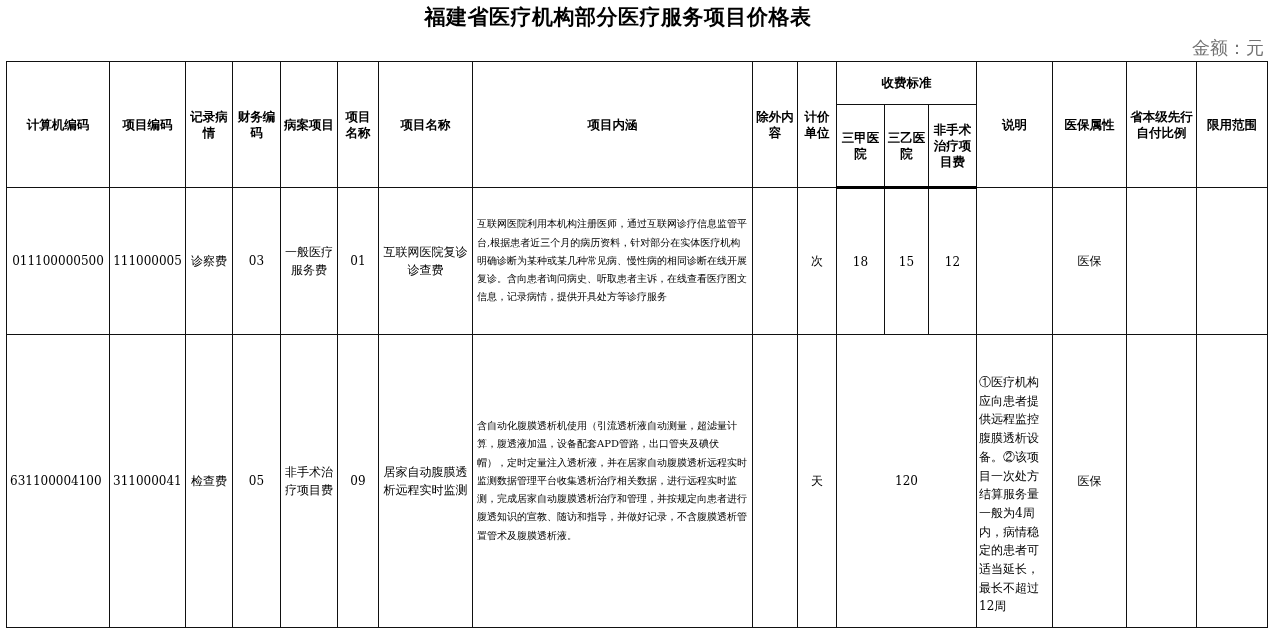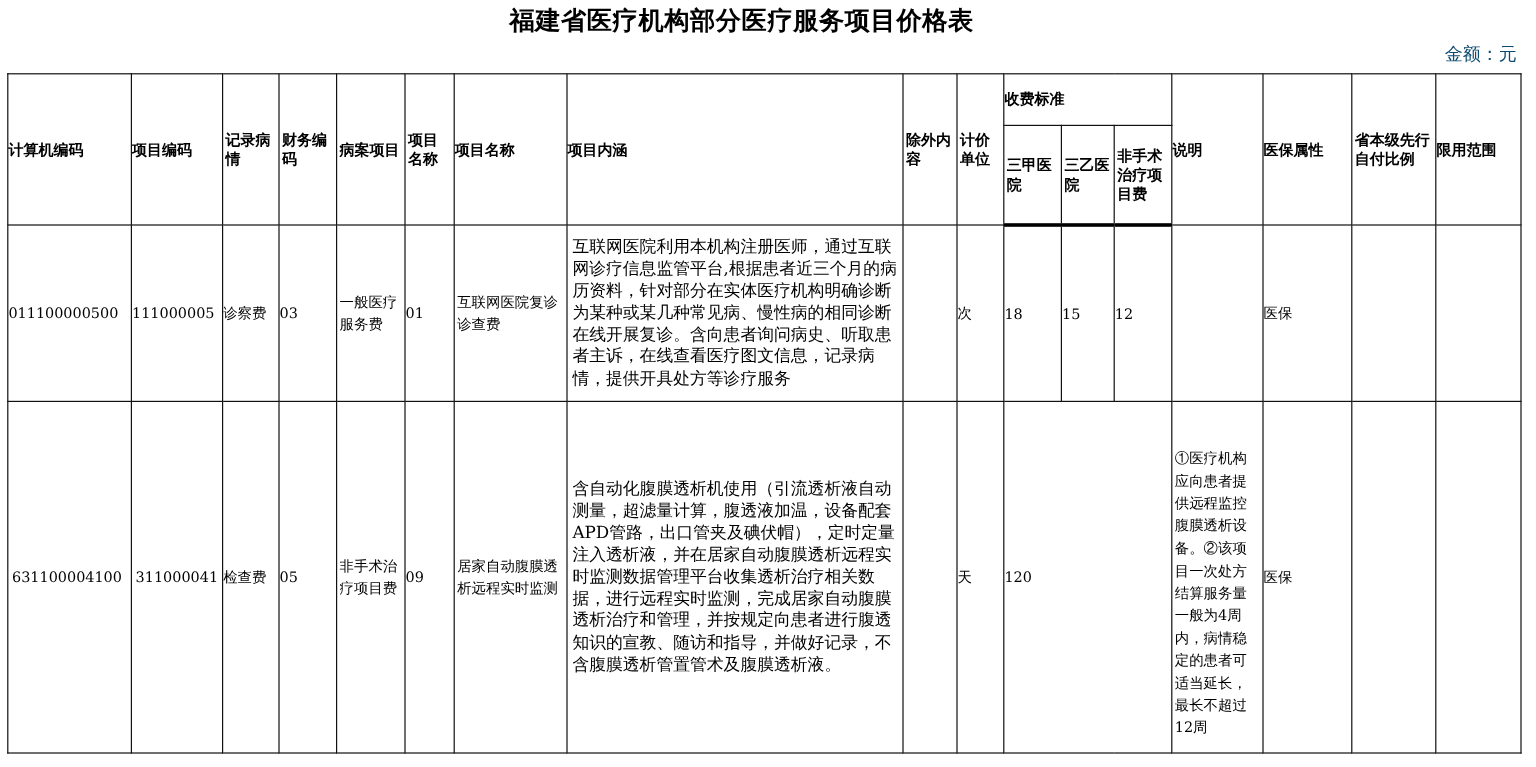--- a/index.html
+++ b/index.html
@@ -1,33 +1,33 @@
 <!DOCTYPE html>
 <html><head>
   <meta charset="utf-8">
   <style>
     html, body { margin: 0; padding: 0; background: #ffffff; }
     body { width: 1280px; height: 639px; position: relative; overflow: hidden;
            font-family: "DejaVu Serif", "Liberation Serif", serif; color: #000; }
     .title { position: absolute; left: 0; top: 3px; width: 1236px; text-align: center;
              font-size: 21px; font-weight: bold; letter-spacing: 0.5px; }
-    .unit { position: absolute; right: 16px; top: 36px; font-size: 15px; color: #0c4a6e; }
+    .unit { position: absolute; right: 16px; top: 36px; font-size: 18px; color: #737373; }
     table { position: absolute; left: 6px; top: 61px; border-collapse: collapse;
             table-layout: fixed; width: 1261px; }
-    td, th { border: 1.5px solid #111; padding: 0; text-align: left; vertical-align: middle; }
+    td, th { border: 1.5px solid #111; padding: 0; text-align: center; vertical-align: middle; }
     th { font-family: "DejaVu Sans", "Liberation Sans", sans-serif; font-weight: bold;
          font-size: 12.5px; line-height: 16px; }
     td { font-size: 12px; line-height: 18px; }
     tr.head-row1 { height: 43px; }
     tr.head-row2 { height: 83px; }
     tr.row1 { height: 147px; }
     tr.row2 { height: 293px; }
     thead tr.head-row2 th { border-bottom: 3px solid #000; }
     td.left { text-align: left; padding: 4px 3px; }
-    td.content { text-align: left; padding: 0 4px; font-size: 14px; line-height: 18.3px; }
+    td.content { text-align: left; padding: 0 4px; font-size: 10px; line-height: 18.3px; }
     td.note { text-align: left; padding: 0 2px; font-size: 12px; line-height: 18.7px; vertical-align: top; }
     td.note-wrap { vertical-align: top; padding-top: 38px; }
     .tight { padding: 0 2px; }
   </style>
 </head>
 <body>
 
 <div class="title">福建省医疗机构部分医疗服务项目价格表</div>
 <div class="unit">金额：元</div>
 

